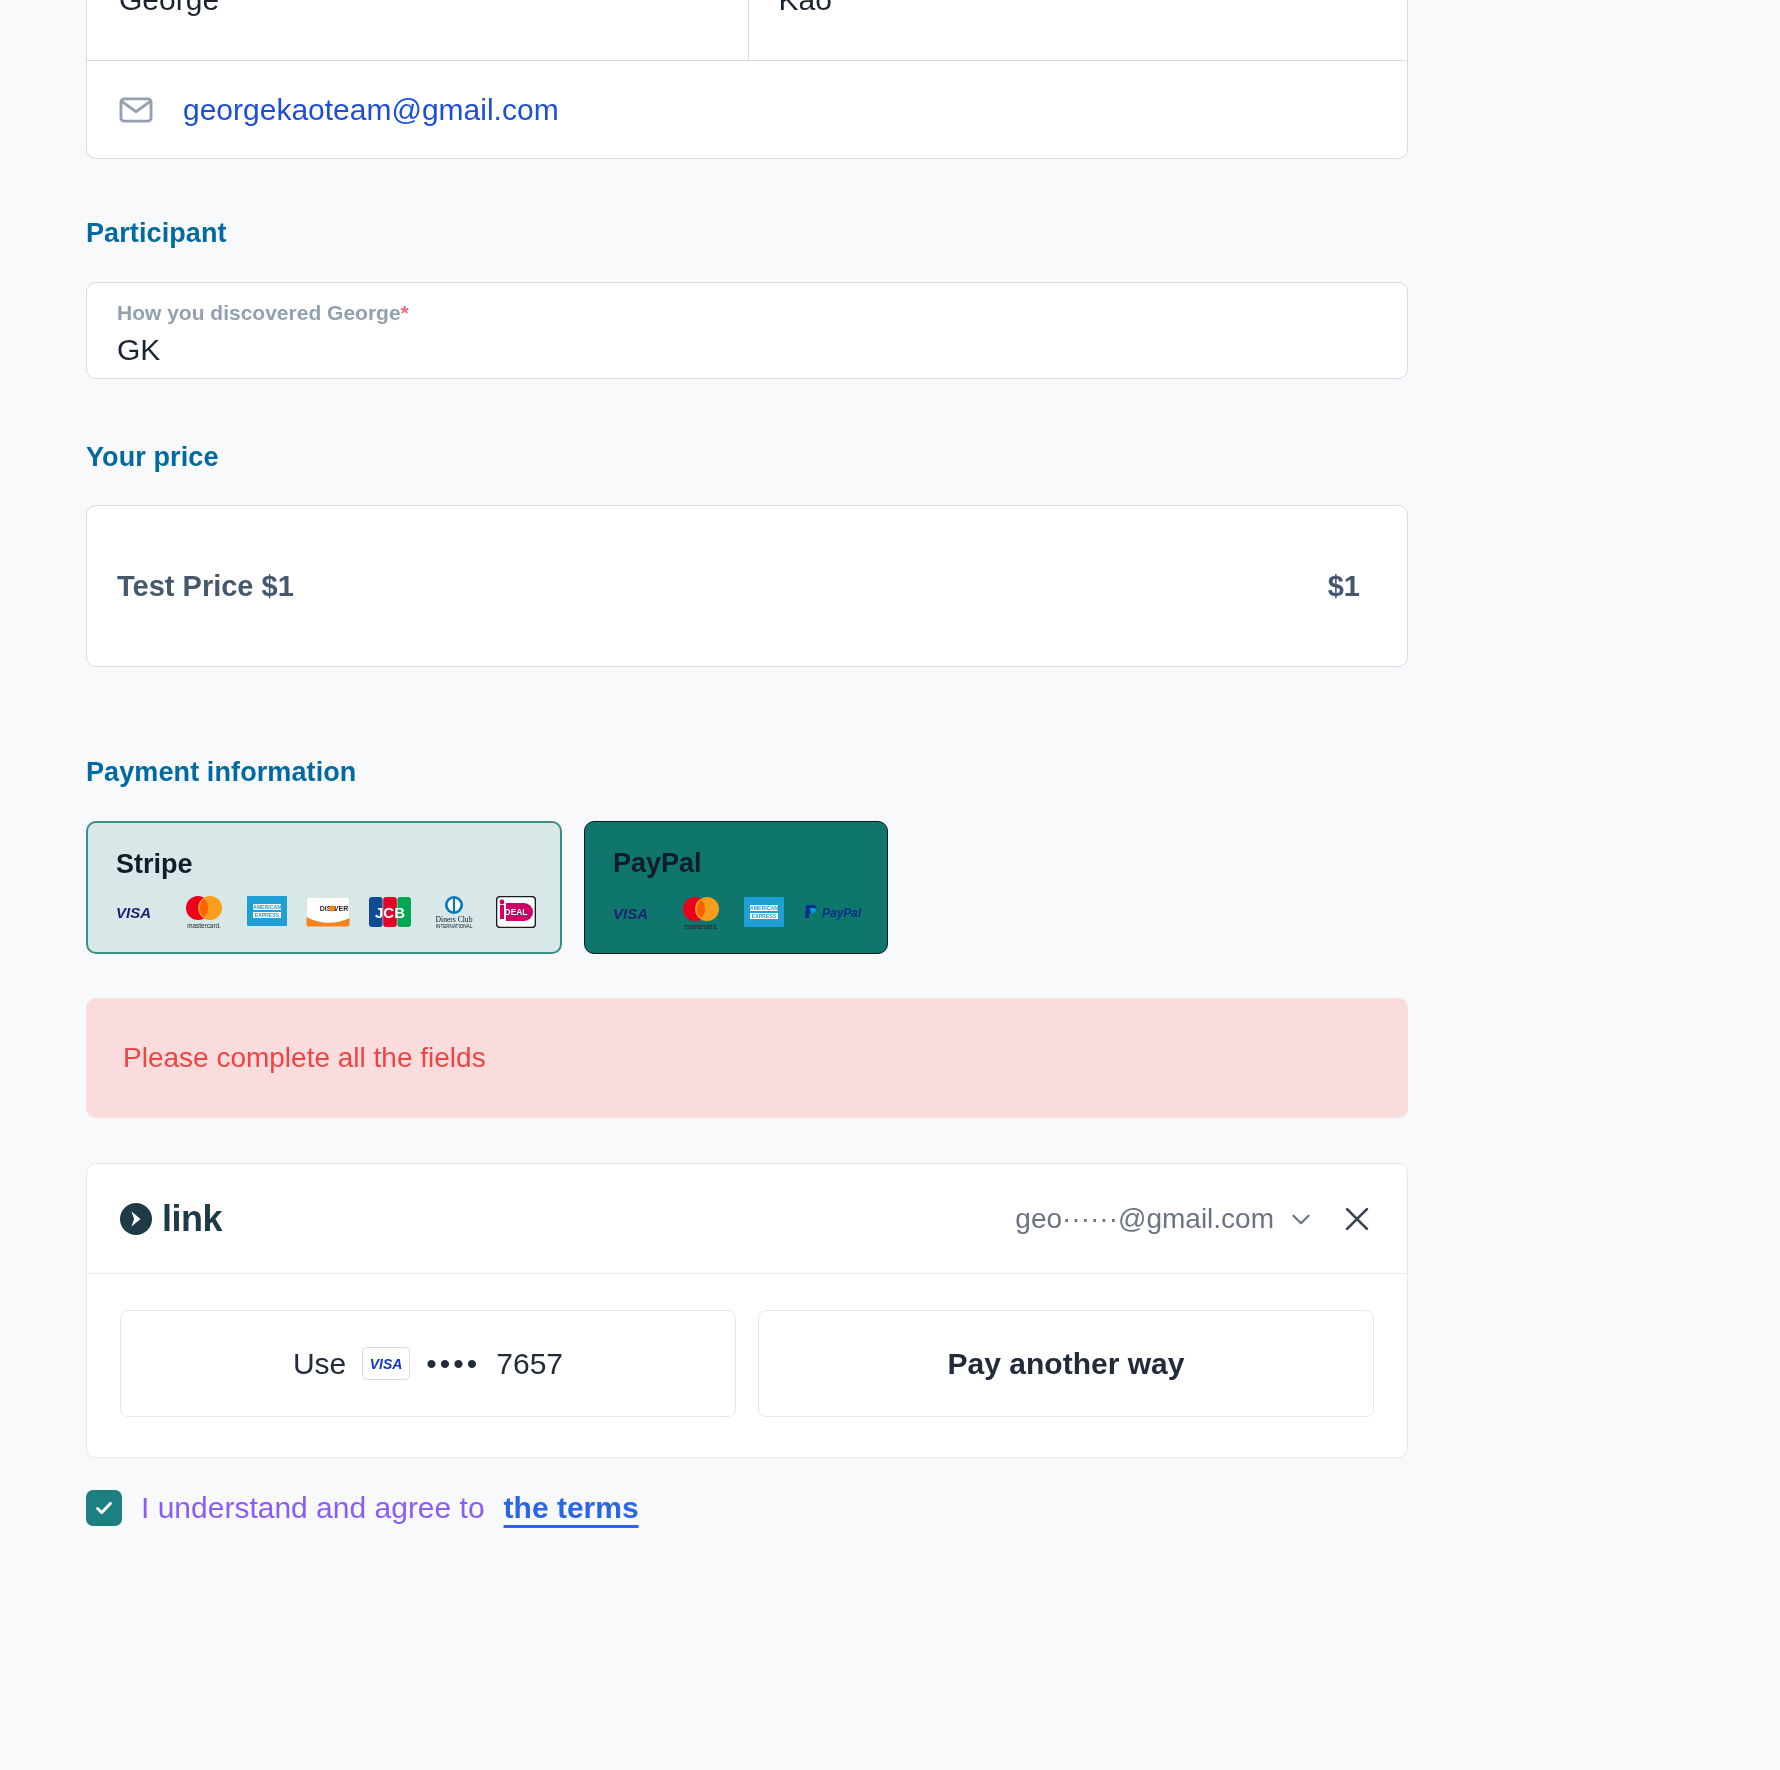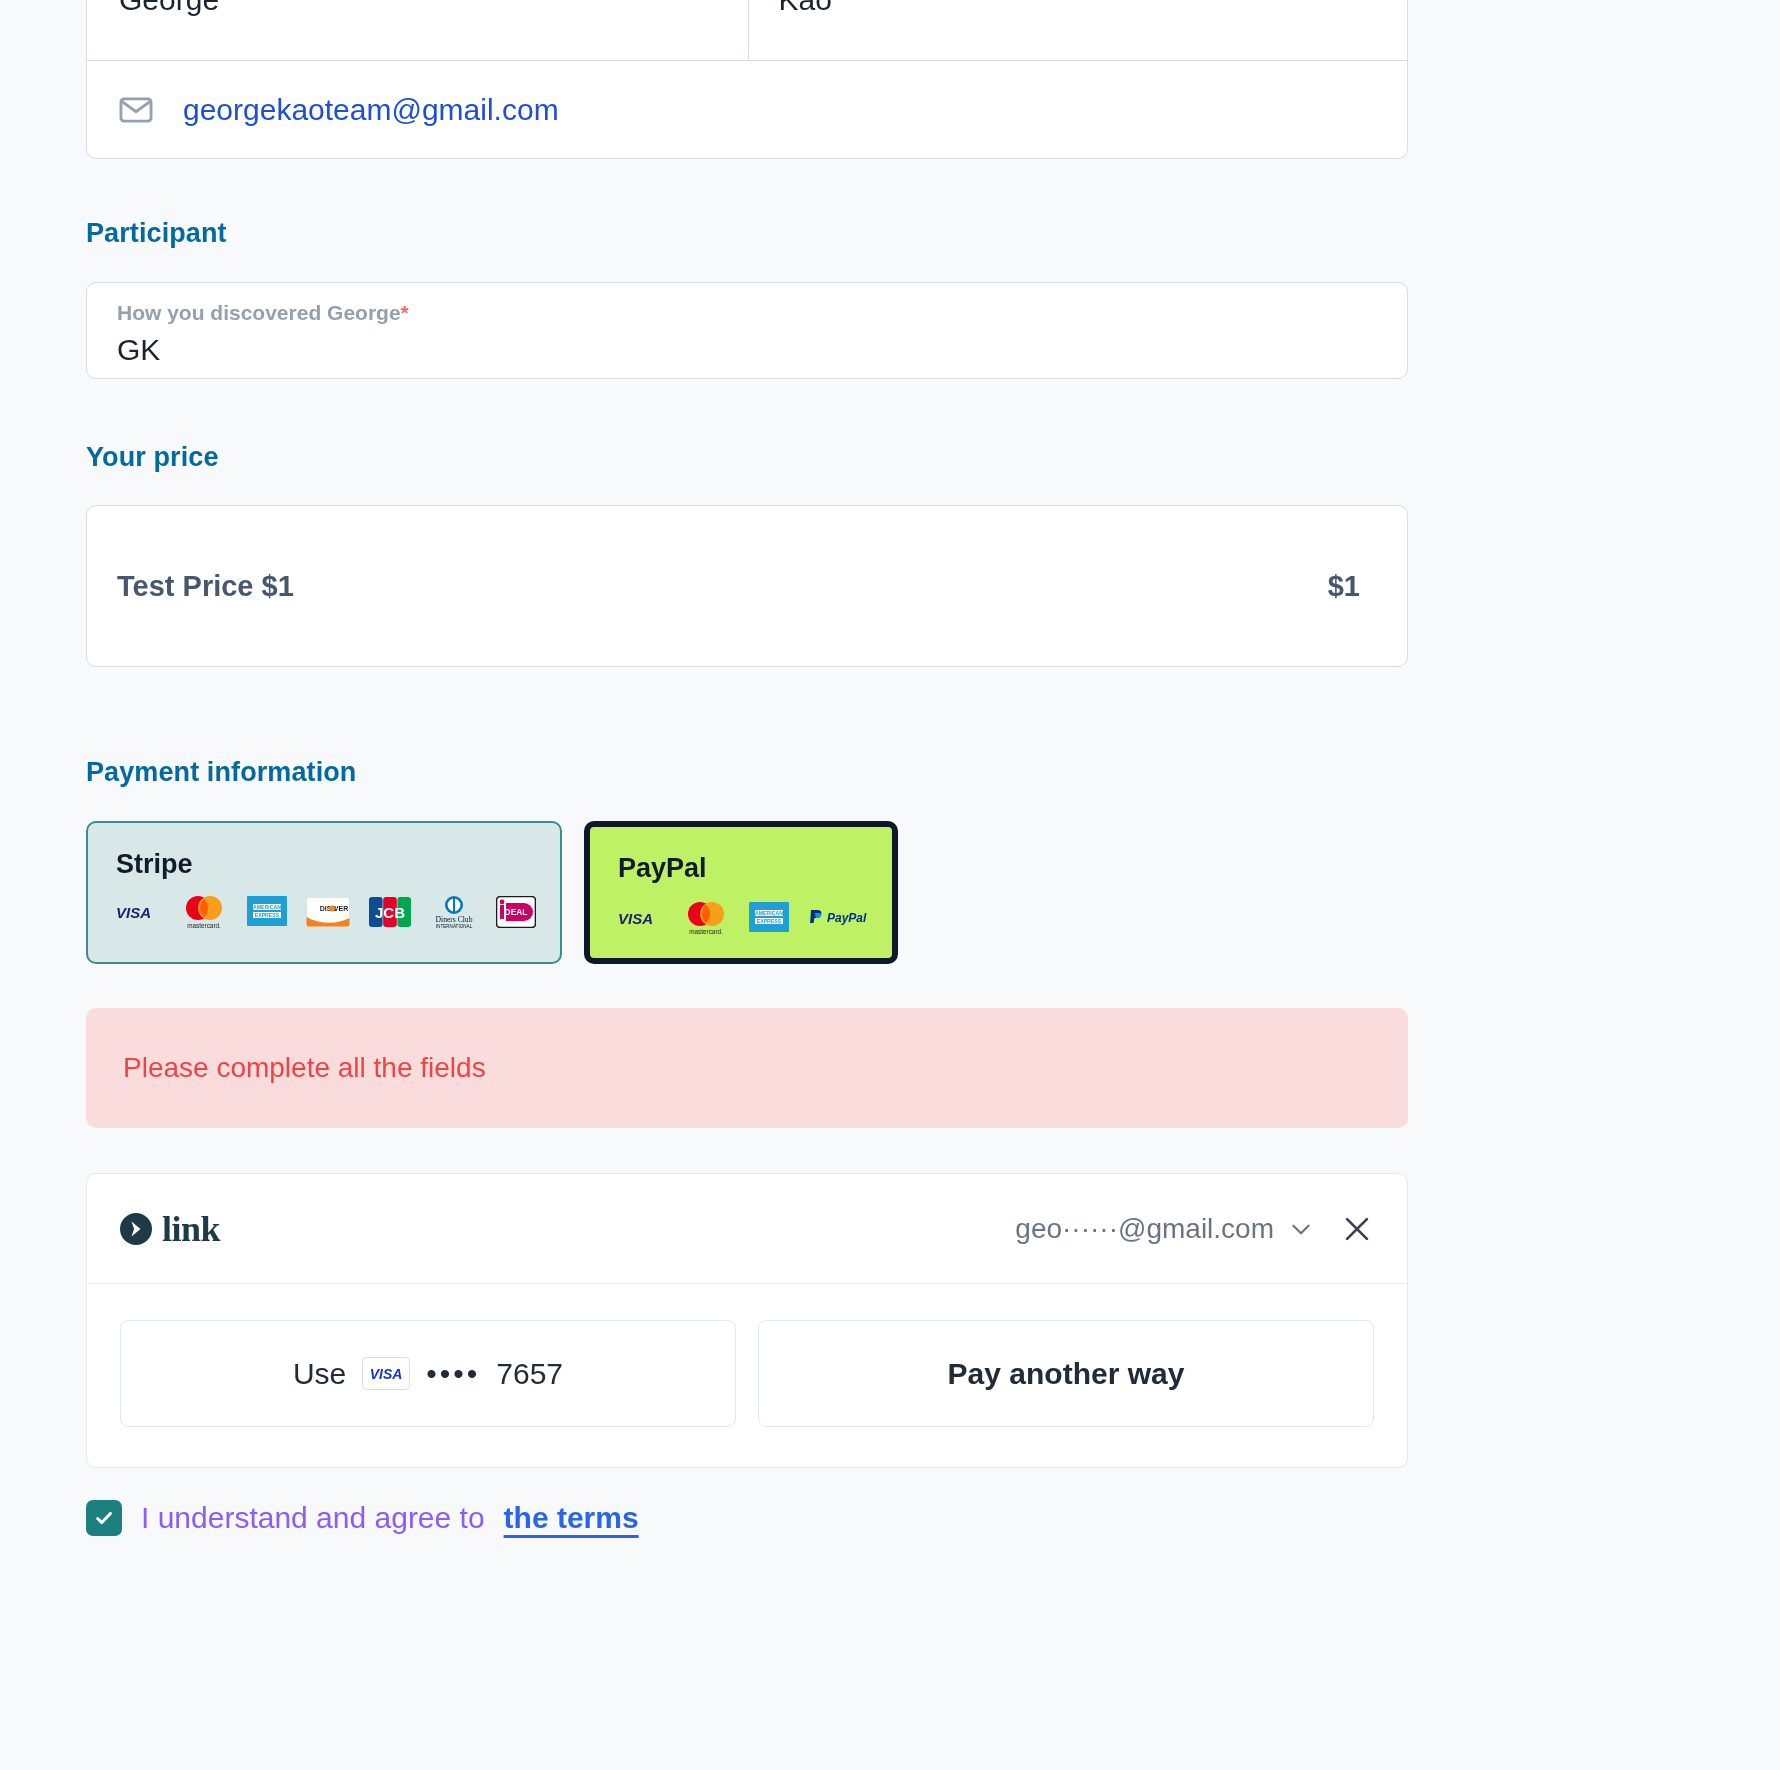--- a/index.html
+++ b/index.html
@@ -103,22 +103,22 @@
   .price-name, .price-amt {
     font-size: 29px;
     font-weight: bold;
     color: #46586e;
   }
 
   
   .methods { display: flex; gap: 22px; }
   .tile {
     border-radius: 10px;
-    border: 6px solid #0f172a;
-    background: #bef264;
+    border: 1px solid #0f172a;
+    background: #0f766e;
     padding: 26px 24px 22px 28px;
   }
   .tile.selected {
     background: #d8e7e7;
     border: 2px solid #3d8c8c;
   }
   .tile-name {
     font-size: 27px;
     font-weight: bold;
     color: #111c2b;
@@ -149,21 +149,21 @@
     border: 1px solid #e3e8ee;
     border-radius: 10px;
   }
   .link-head {
     height: 110px;
     display: flex;
     align-items: center;
     padding: 0 33px 0 30px;
     border-bottom: 1px solid #e8ecf1;
   }
-  .link-brand { display: flex; align-items: center; gap: 7px; font-family: Liberation Serif, serif; }
+  .link-brand { display: flex; align-items: center; gap: 7px; }
   .link-wordmark {
     font-size: 36px;
     font-weight: bold;
     color: #1e3a46;
     letter-spacing: -0.5px;
   }
   .link-head-right {
     margin-left: auto;
     display: flex;
     align-items: center;

